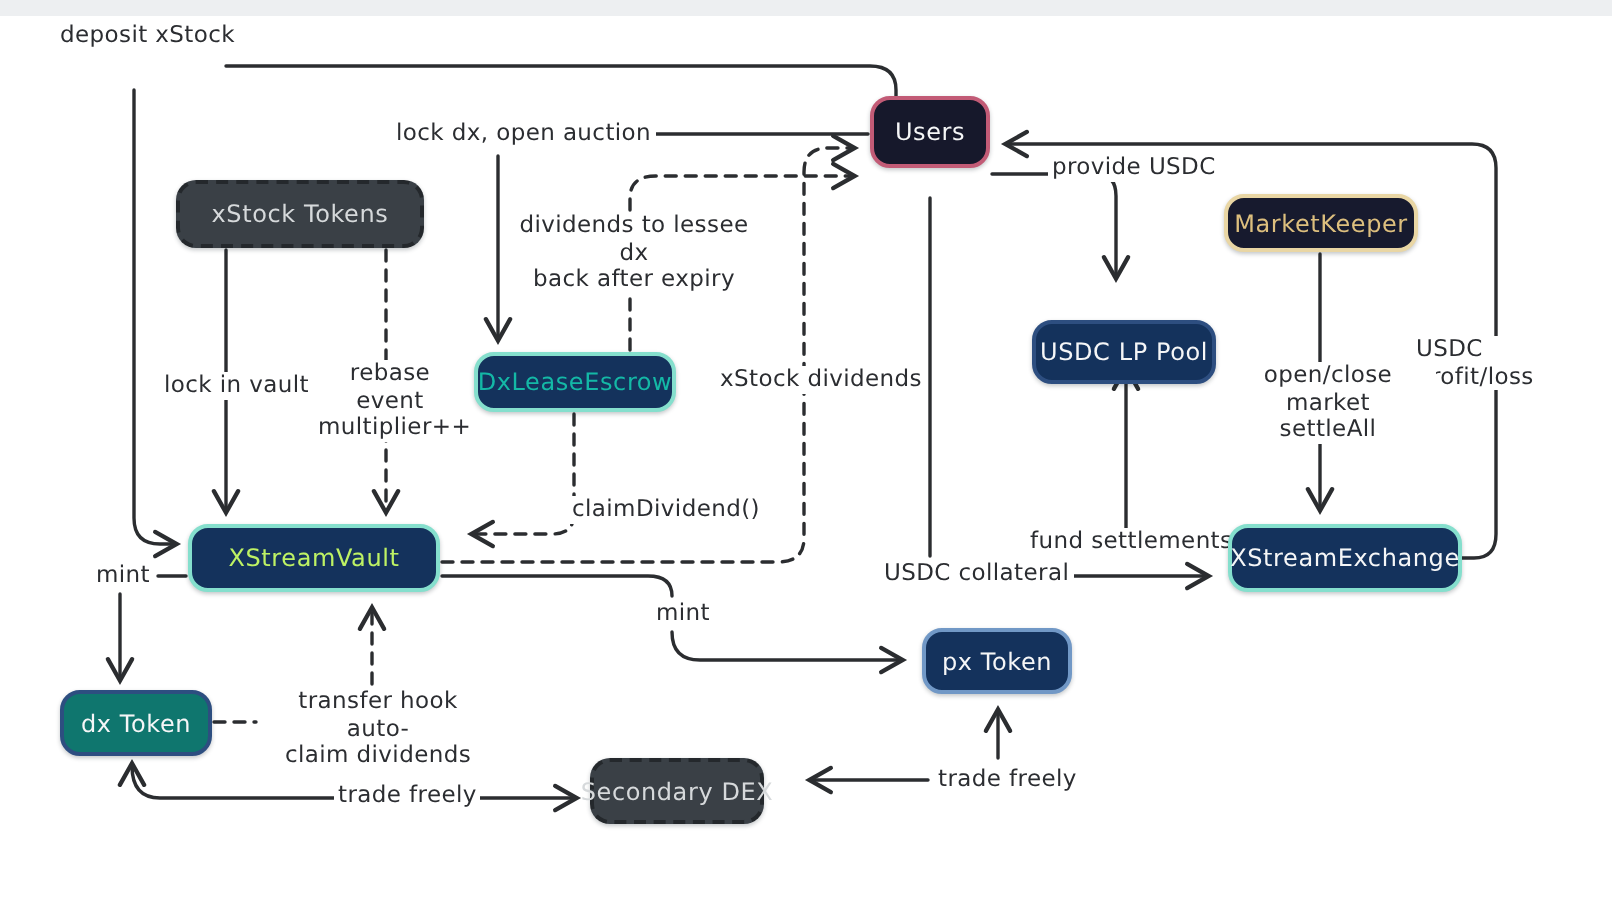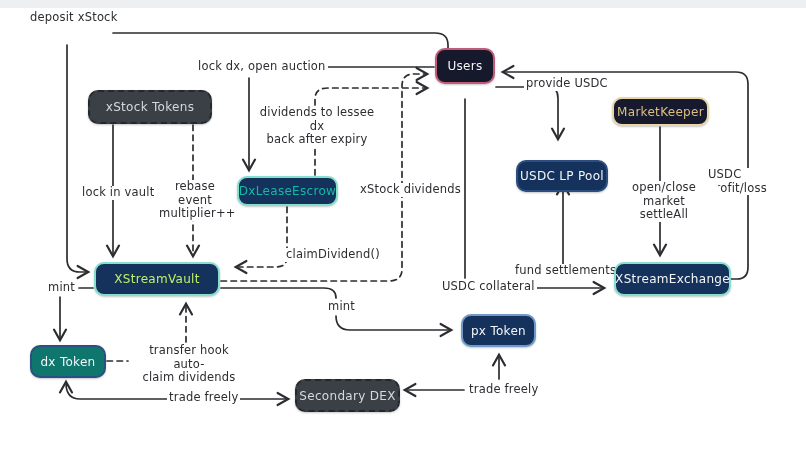--- a/index.html
+++ b/index.html
@@ -85,15 +85,15 @@
   <div id="nodes-layer">
       <div class="node" style="left: 88px; top: 90px; width: 124px; height: 34px; background: rgb(58, 64, 70); border: 2px dashed rgb(36, 40, 44); color: rgb(214, 217, 219);">xStock Tokens</div>
       <div class="node" style="left: 435px; top: 48px; width: 60px; height: 36px; background: rgb(22, 24, 43); border: 2px solid rgb(194, 91, 118); color: rgb(245, 246, 247);">Users</div>
       <div class="node" style="left: 612px; top: 97px; width: 97px; height: 29px; background: rgb(23, 26, 46); border: 2px solid rgb(233, 214, 164); color: rgb(221, 191, 126);">MarketKeeper</div>
       <div class="node" style="left: 237px; top: 176px; width: 101px; height: 30px; background: rgb(20, 50, 92); border: 2px solid rgb(133, 223, 205); color: #14b8a6;">DxLeaseEscrow</div>
       <div class="node" style="left: 516px; top: 144px; width: 92px; height: 32px; background: rgb(20, 50, 92); border: 2px solid rgb(45, 78, 128); color: rgb(245, 246, 247); margin-top: 16px;">USDC LP Pool</div>
       <div class="node" style="left: 94px; top: 262px; width: 126px; height: 34px; background: rgb(20, 50, 92); border: 2px solid rgb(133, 223, 205); color: #bef264;">XStreamVault</div>
       <div class="node" style="left: 614px; top: 262px; width: 117px; height: 34px; background: rgb(20, 50, 92); border: 2px solid rgb(133, 223, 205); color: rgb(245, 246, 247);">XStreamExchange</div>
       <div class="node" style="left: 30px; top: 345px; width: 76px; height: 33px; background: #0f766e; border: 2px solid rgb(45, 78, 128); color: rgb(245, 246, 247);">dx Token</div>
       <div class="node" style="left: 461px; top: 314px; width: 75px; height: 33px; background: rgb(20, 50, 92); border: 2px solid rgb(113, 152, 198); color: rgb(245, 246, 247);">px Token</div>
-      <div class="node" style="left: 295px; top: 379px; width: 105px; height: 33px; background: rgb(58, 64, 70); border: 2px dashed rgb(36, 40, 44); color: rgb(214, 217, 219);">Secondary DEX</div>
+      <div class="node" style="left: 295px; top: 379px; width: 87px; height: 33px; background: rgb(58, 64, 70); border: 2px dashed rgb(36, 40, 44); color: rgb(214, 217, 219);">Secondary DEX</div>
     </div>
 </div>
 
 </body></html>

